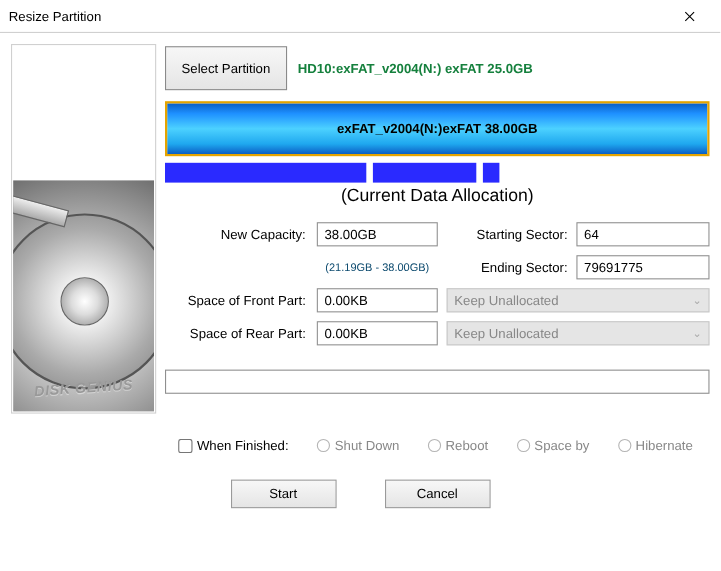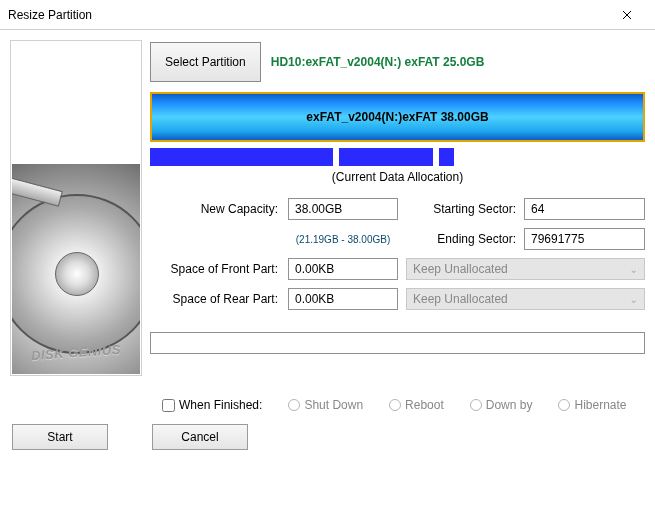--- a/index.html
+++ b/index.html
@@ -129,21 +129,21 @@
     gap: 6px;
     margin-bottom: 4px;
   }
   .alloc-bar .seg {
     background: #2a2aff;
     height: 100%;
   }
 
   .alloc-label {
     text-align: center;
-    font-size: 12px;
+    font-size: 16px;
     margin-bottom: 14px;
   }
 
   .form-grid {
     display: grid;
     grid-template-columns: 130px 110px 110px 1fr;
     row-gap: 8px;
     column-gap: 8px;
     align-items: center;
     font-size: 12px;
@@ -181,34 +181,35 @@
     background: #fff;
   }
 
   .bottom {
     padding: 0 12px;
   }
   .finish-row {
     display: flex;
     align-items: center;
     gap: 4px;
-    margin: 22px 0 12px 150px;
+    margin: 22px 0 24px 150px;
     font-size: 12px;
   }
   .finish-row label { display: flex; align-items: center; gap: 4px; }
   .finish-row .radiolabel { margin-left: 22px; color: #888; display: flex; align-items: center; gap: 4px;}
   .finish-row input[type=checkbox] { width: 13px; height: 13px; }
   .finish-row .fake-radio {
     width: 12px; height: 12px; border-radius: 50%;
     border: 1px solid #b5b5b5; display: inline-block;
     background: #fff;
   }
 
   .button-row {
     display: flex;
+    justify-content: center;
     gap: 44px;
     margin-bottom: 14px;
   }
   .button-row button {
     width: 96px;
     height: 26px;
     border: 1px solid #9a9a9a;
     background: linear-gradient(#f7f7f7,#e5e5e5);
     font-size: 12px;
     cursor: default;
@@ -293,21 +294,21 @@
     <span class="radiolabel">
         <span class="fake-radio"></span>
         <span>Shut Down</span>
       </span>
     <span class="radiolabel">
         <span class="fake-radio"></span>
         <span>Reboot</span>
       </span>
     <span class="radiolabel">
         <span class="fake-radio"></span>
-        <span>Down by</span>
+        <span>Space by</span>
       </span>
     <span class="radiolabel">
         <span class="fake-radio"></span>
         <span>Hibernate</span>
       </span>
   </div>
 
   <div class="button-row">
     <button>Start</button>
     <button>Cancel</button>

